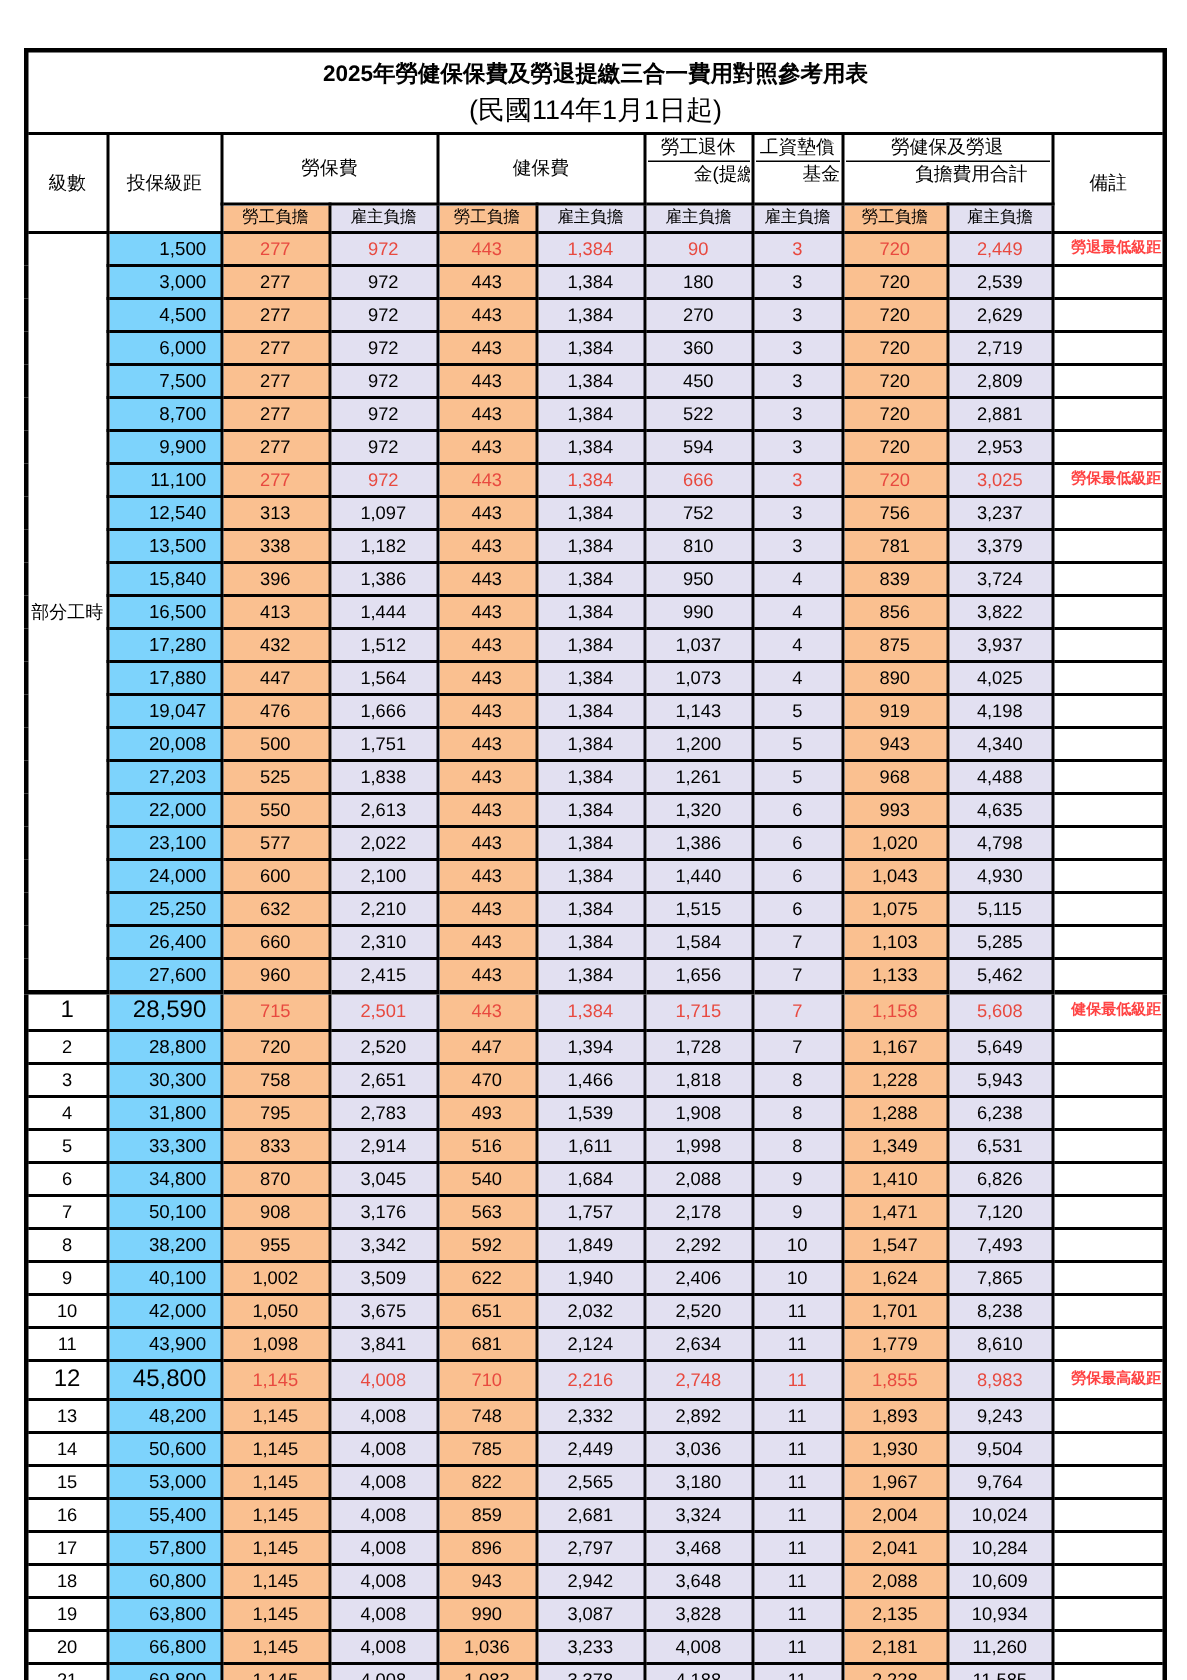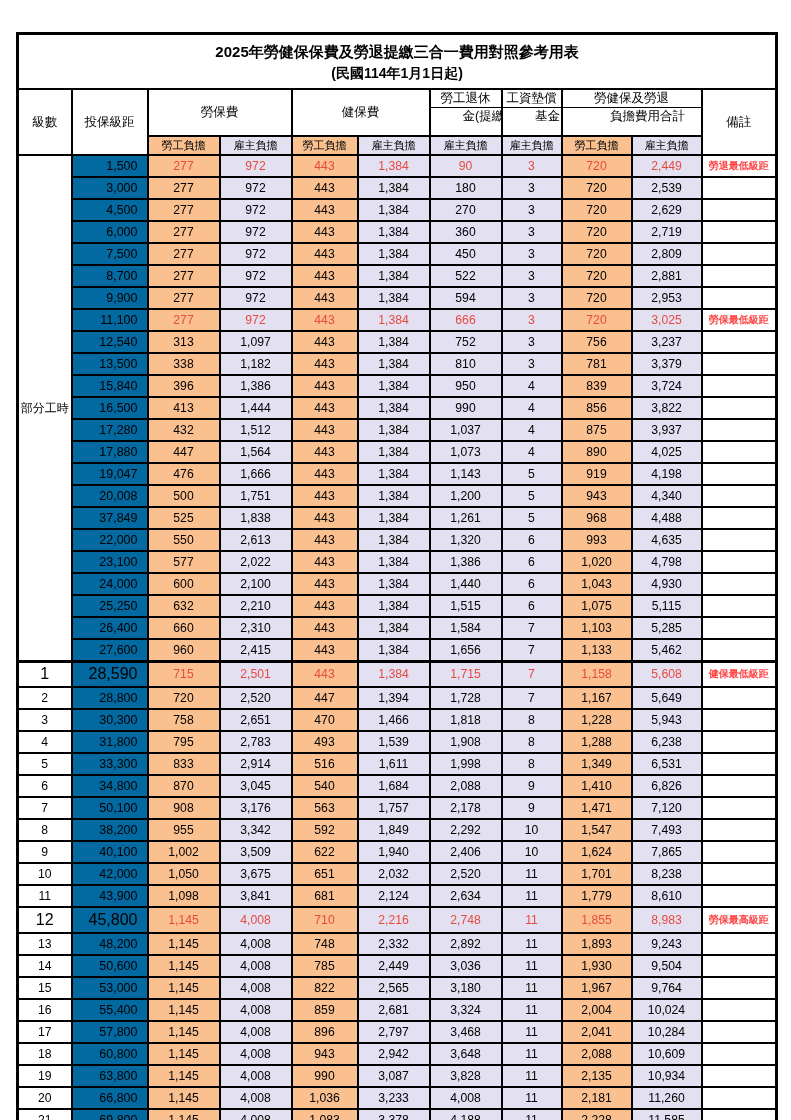--- a/index.html
+++ b/index.html
@@ -3,37 +3,37 @@
 <meta charset="utf-8">
 <style>
   html,body{margin:0;padding:0;background:#ffffff;}
   body{width:791px;height:1120px;font-family:"Liberation Sans","DejaVu Sans",sans-serif;color:#000;}
   .page{padding:32px 16px 0 16px;}
   table.fee-table{border-collapse:collapse;table-layout:fixed;width:759px;border:3px solid #000;}
   td,th{border:2px solid #000;overflow:hidden;white-space:nowrap;text-align:center;vertical-align:middle;padding:0;}
   
   .title-cell{height:53px;background:#fff;}
   .doc-title{font-size:15px;font-weight:bold;line-height:1.6;}
-  .doc-subtitle{font-size:14px;font-weight:bold;line-height:1.3;}
+  .doc-subtitle{font-size:18px;font-weight:normal;line-height:1.3;}
   
   tr.h1 th{height:36px;font-size:12.5px;font-weight:normal;background:#fff;}
-  th.two-line{padding:0;}
+  th.two-line{padding:0;border-radius:17px;}
   th.two-line .l1{border-bottom:1px solid #000;height:17px;line-height:17px;}
   th.two-line .l2{height:27px;line-height:17px;margin-left:32px;}
   tr.h2 td{height:17px;line-height:17px;font-size:11px;}
   
   .c-emp{background:#FAC090;}
   .c-er{background:#E2E0F1;}
   
   tbody tr{height:22px;}
   tbody td{font-size:12.2px;line-height:1;}
   td.level-cell{background:#fff;font-size:12.2px;}
   td.part-time{font-size:12px;letter-spacing:0px;text-align:center;}
-  td.bracket-cell{background:#0369a1;text-align:right;padding-right:9px;font-size:12.5px;}
-  td.note-cell{background:#fff;font-size:10px;font-weight:bold;color:#FF4444;padding:0 1px;}
+  td.bracket-cell{background:#7dd3fc;text-align:right;padding-right:9px;font-size:12.5px;}
+  td.note-cell{background:#fff;font-size:10px;font-weight:bold;color:#FF4444;padding:0 1px;text-align:right;}
   tr.red-row td.val{color:#E8493F;}
   tr.big-row{height:26px;}
   tr.big-row td.bracket-cell,tr.big-row td.level-cell{font-size:16px;}
   tr.sep-top td{border-top:3px solid #000;}
 </style>
 </head>
 <body>
 
 <div class="page">
   <table class="fee-table">
@@ -275,21 +275,21 @@
           <td class="val c-er">1,751</td>
           <td class="val c-emp">443</td>
           <td class="val c-er">1,384</td>
           <td class="val c-er">1,200</td>
           <td class="val c-er">5</td>
           <td class="val c-emp">943</td>
           <td class="val c-er">4,340</td>
           <td class="note-cell"></td>
         </tr>
         <tr>
-          <td class="bracket-cell">37,849</td>
+          <td class="bracket-cell">27,203</td>
           <td class="val c-emp">525</td>
           <td class="val c-er">1,838</td>
           <td class="val c-emp">443</td>
           <td class="val c-er">1,384</td>
           <td class="val c-er">1,261</td>
           <td class="val c-er">5</td>
           <td class="val c-emp">968</td>
           <td class="val c-er">4,488</td>
           <td class="note-cell"></td>
         </tr>

